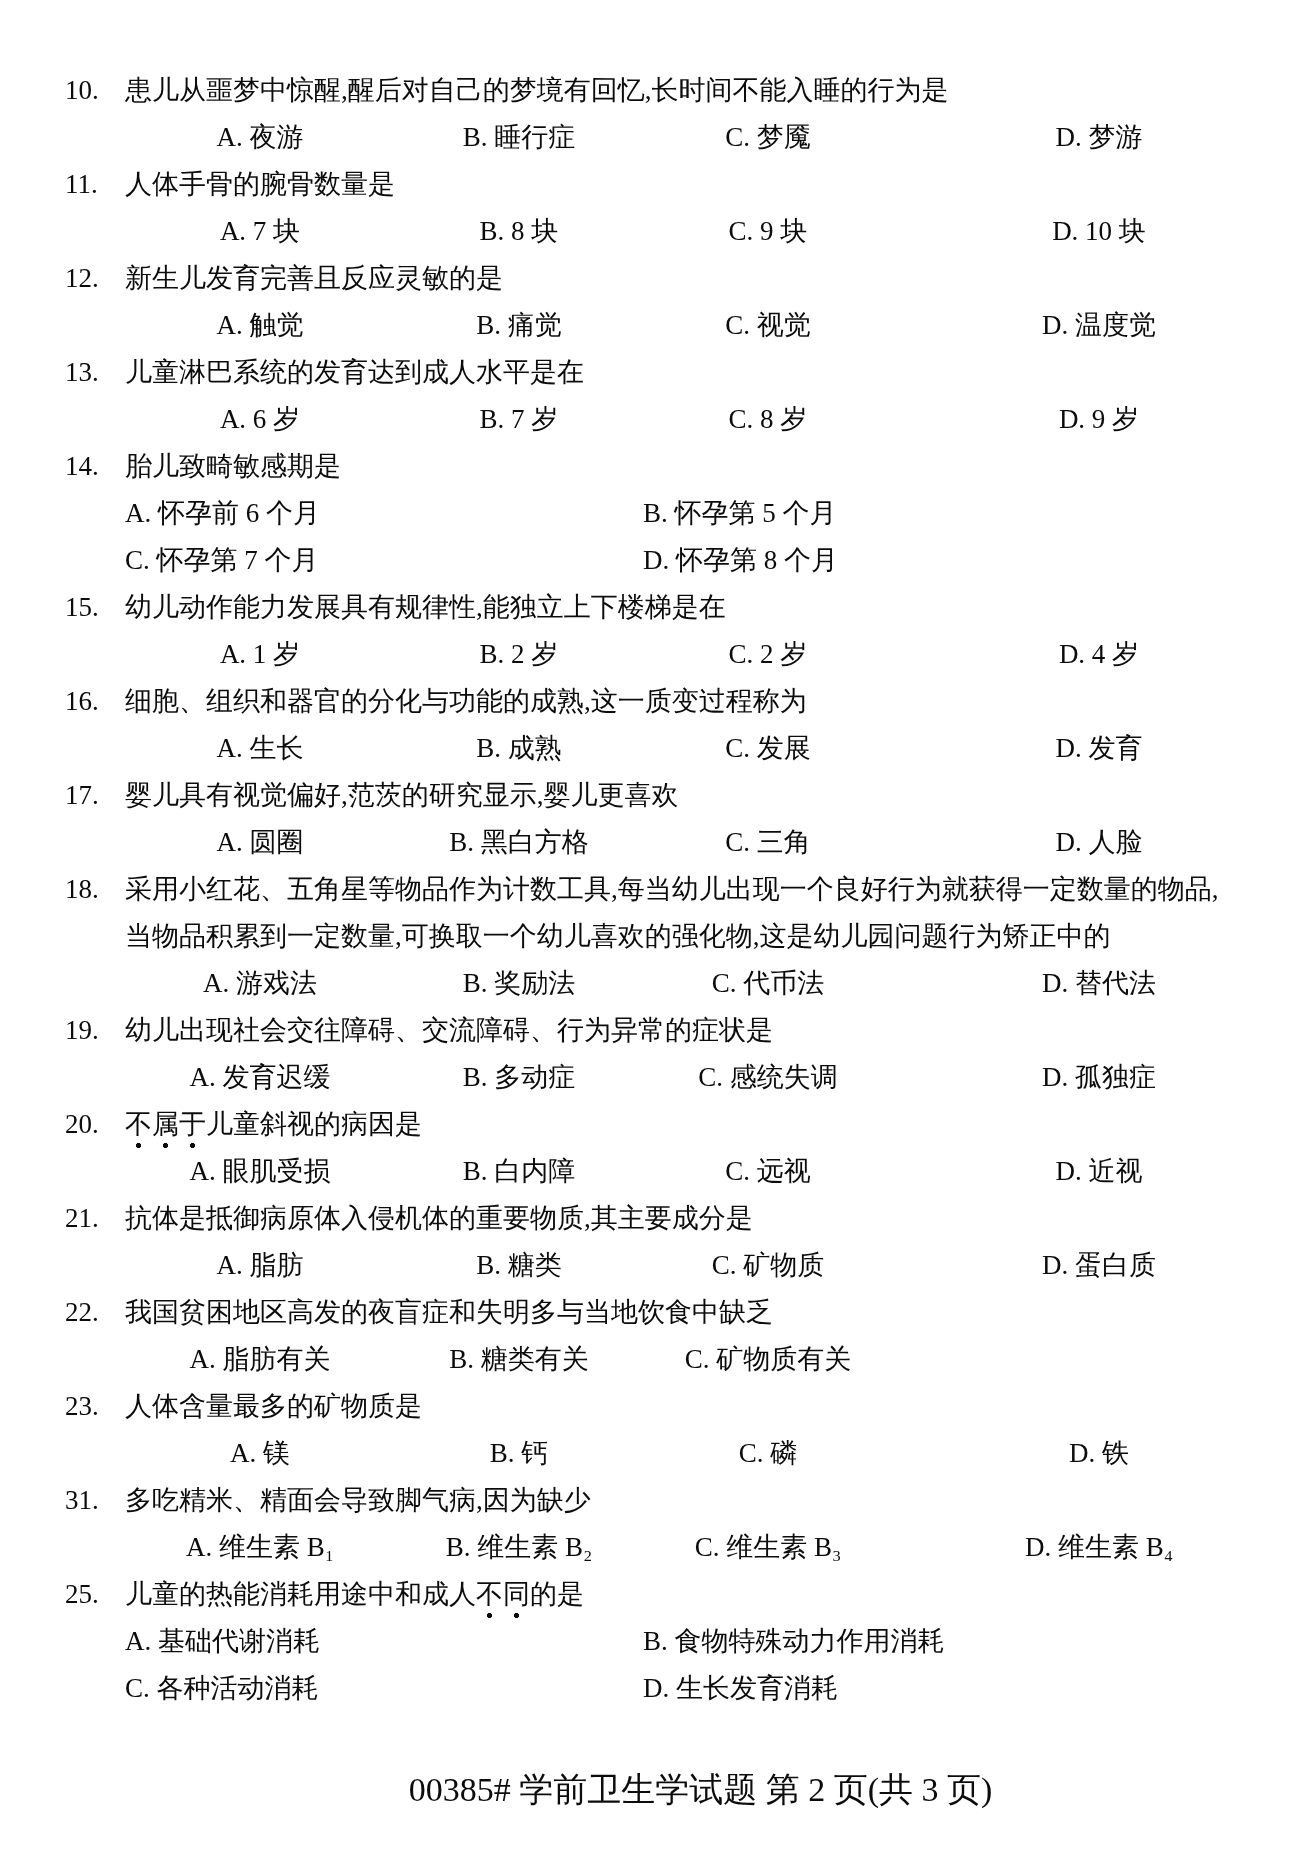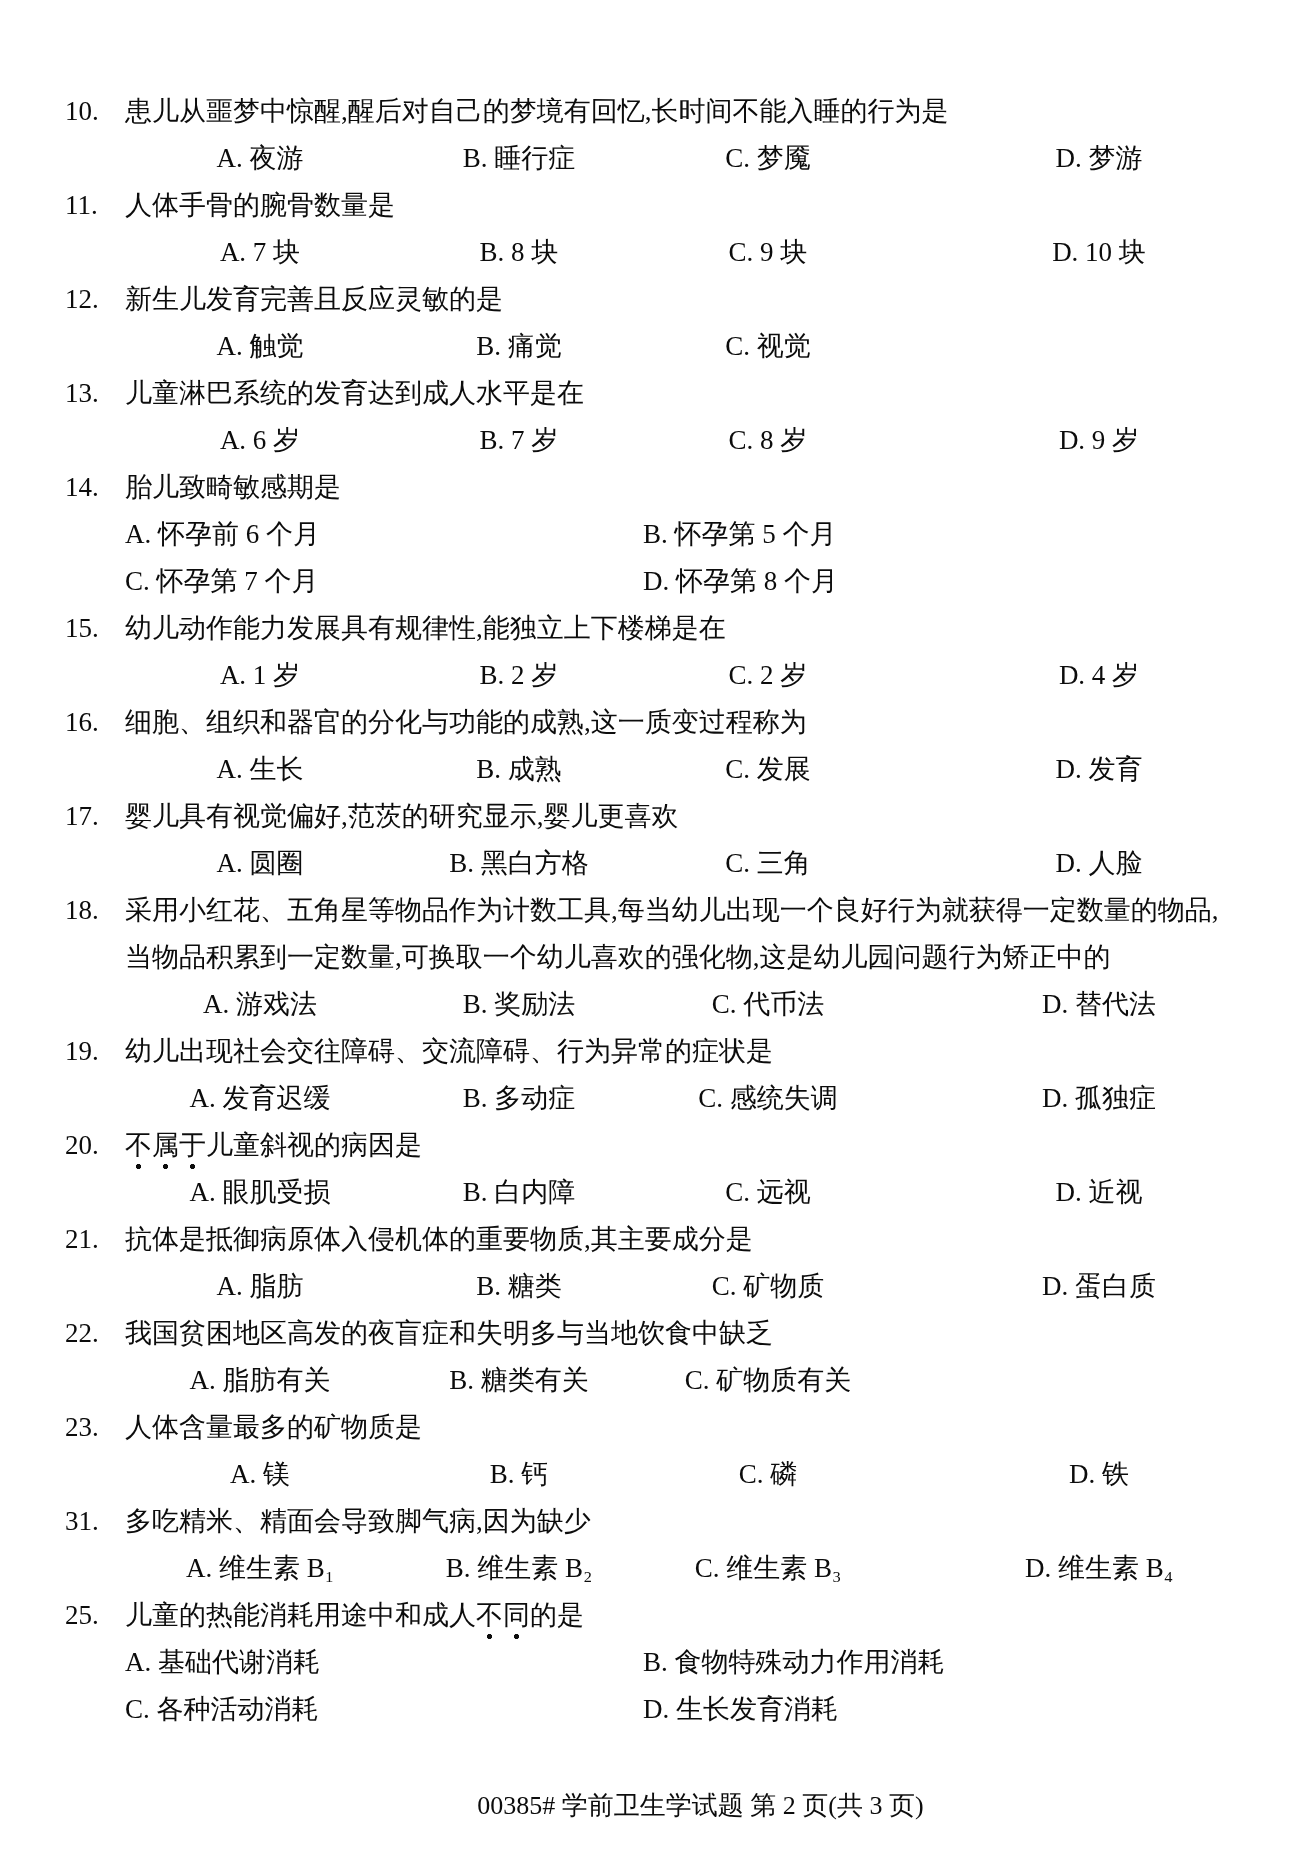--- a/index.html
+++ b/index.html
@@ -5,41 +5,41 @@
   html,body { margin:0; padding:0; background:#ffffff; }
   .page {
     position:relative;
     width:1305px; height:1868px;
     background:#ffffff;
     overflow:hidden;
     font-family:"Liberation Serif","DejaVu Serif",serif;
     font-size:27px;
     color:#0c0c0c;
   }
-  .content { padding-top:88px; }
+  .content { padding-top:67px; }
   .row { height:47px; line-height:47px; white-space:nowrap; }
   .q-line { padding-left:65px; }
   .q-num { display:inline-block; width:60px; }
   .q-cont { padding-left:125px; }
   .opts { padding-left:125px; display:grid; }
   .opts.four { grid-template-columns:270px 248px 250px auto;text-align:center; }
   .opts.two  { grid-template-columns:518px auto; }
   .opt { display:block; }
   .em-dots {
     background-image:radial-gradient(circle, #0c0c0c 2.3px, rgba(0,0,0,0) 2.9px);
     background-size:27px 9px;
     background-repeat:repeat-x;
     background-position:left bottom;
     padding-bottom:11px;
   }
   .footer {
     margin-top:55px;
     text-align:center;
     padding-left:96px;
-    font-size:26px;
+    font-size:34px;
     white-space:nowrap;
   }
 </style>
 </head>
 <body>
 
 <div class="page">
   <div class="content">
 
     <div>
@@ -67,20 +67,21 @@
     </div>
 
     <div>
       <div class="row q-line">
         <span class="q-num">12.</span><span class="q-text">新生儿发育完善且反应灵敏的是</span>
       </div>
       <div class="row opts four">
         <span class="opt">A. 触觉</span>
         <span class="opt">B. 痛觉</span>
         <span class="opt">C. 视觉</span>
+        <span class="opt">D. 温度觉</span>
       </div>
     </div>
 
     <div>
       <div class="row q-line">
         <span class="q-num">13.</span><span class="q-text">儿童淋巴系统的发育达到成人水平是在</span>
       </div>
       <div class="row opts four">
         <span class="opt">A. 6 岁</span>
         <span class="opt">B. 7 岁</span>

